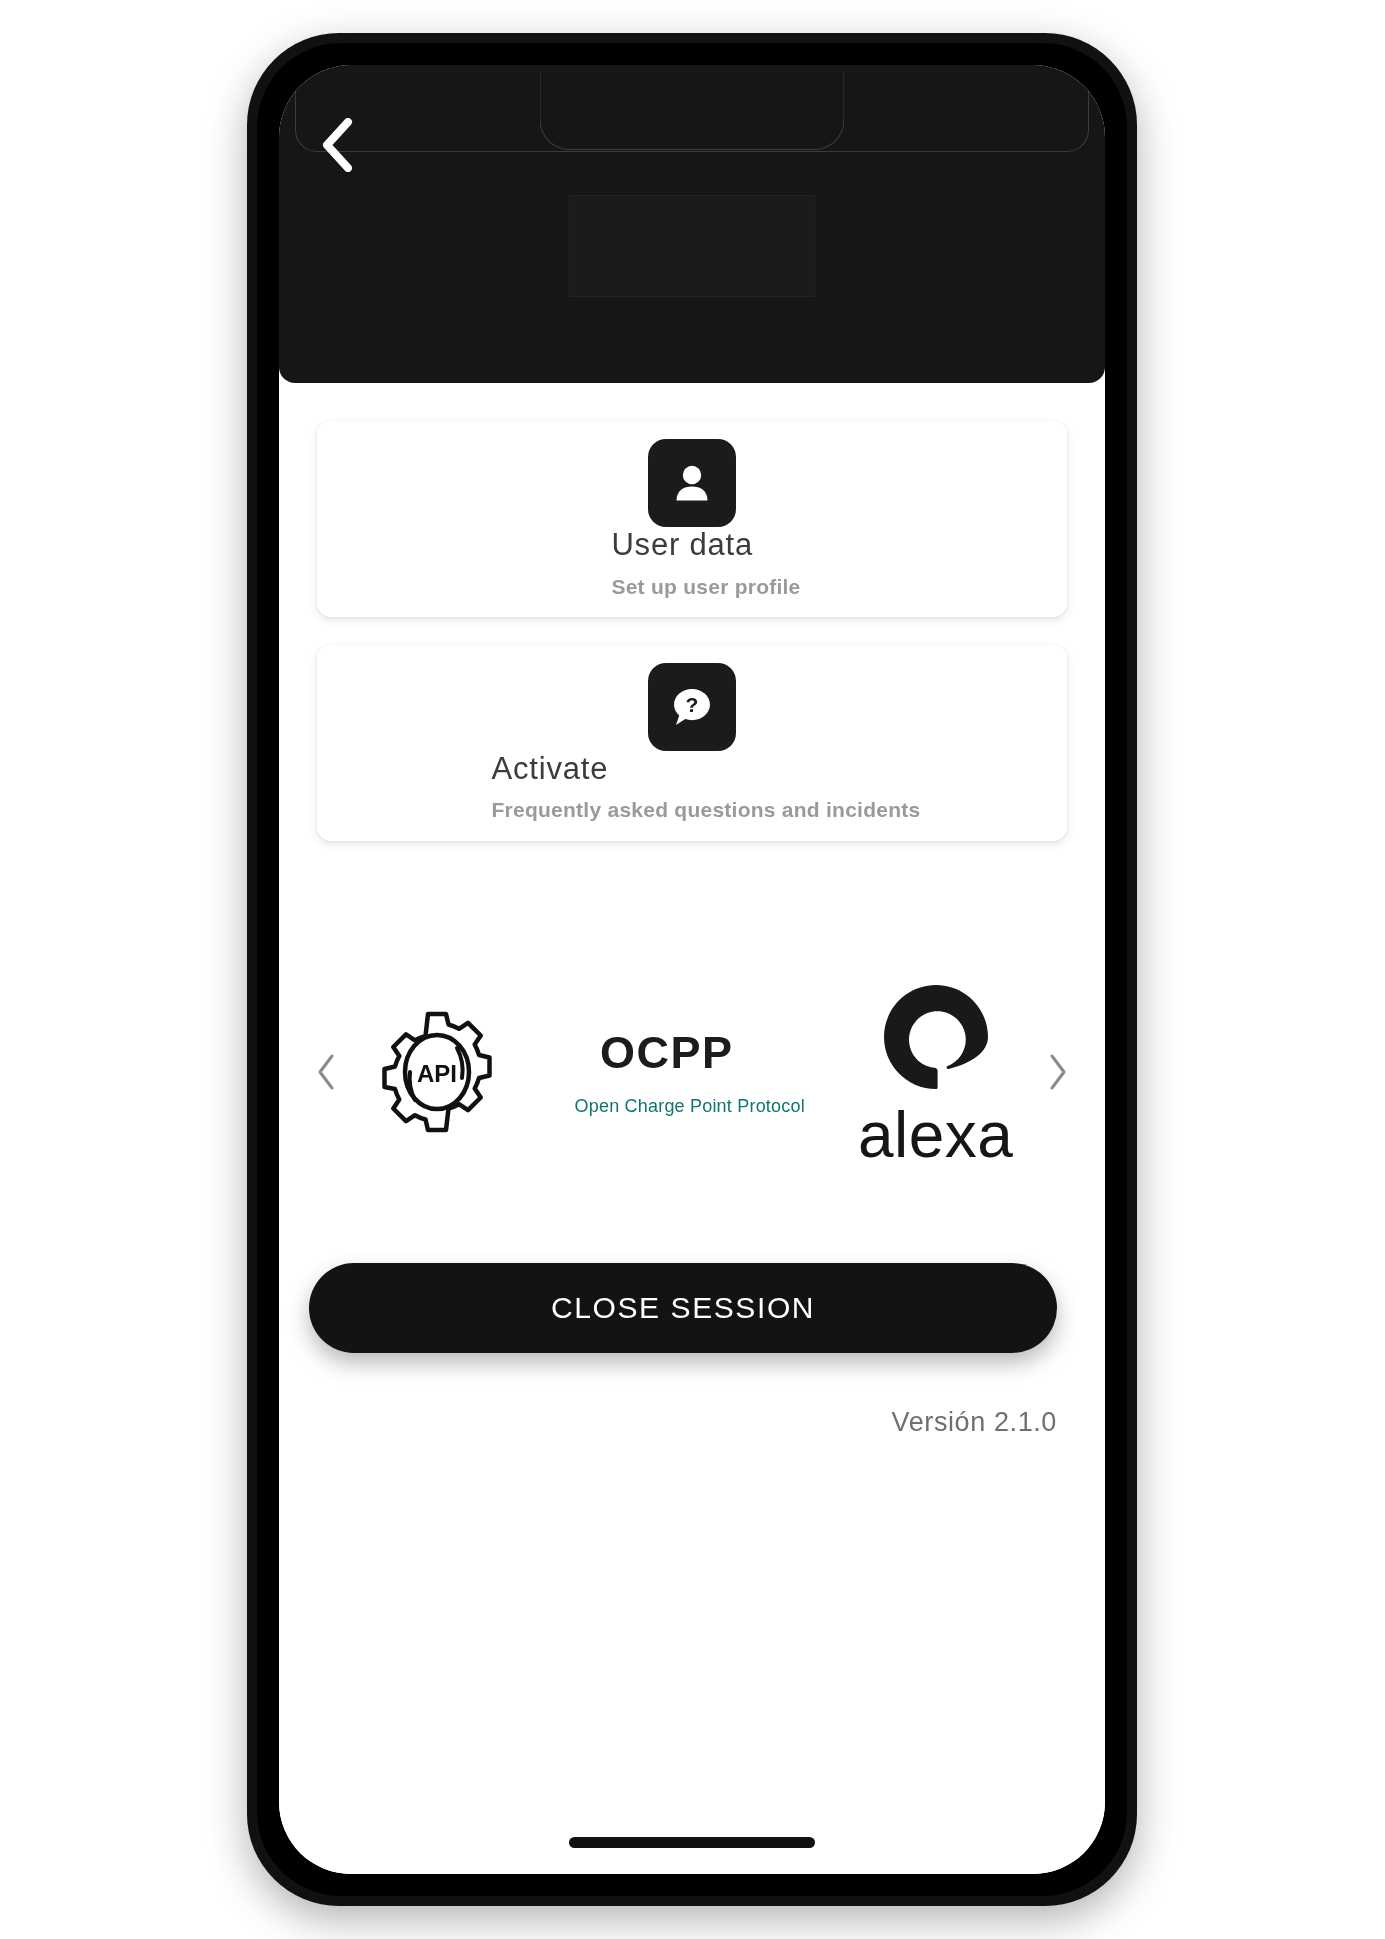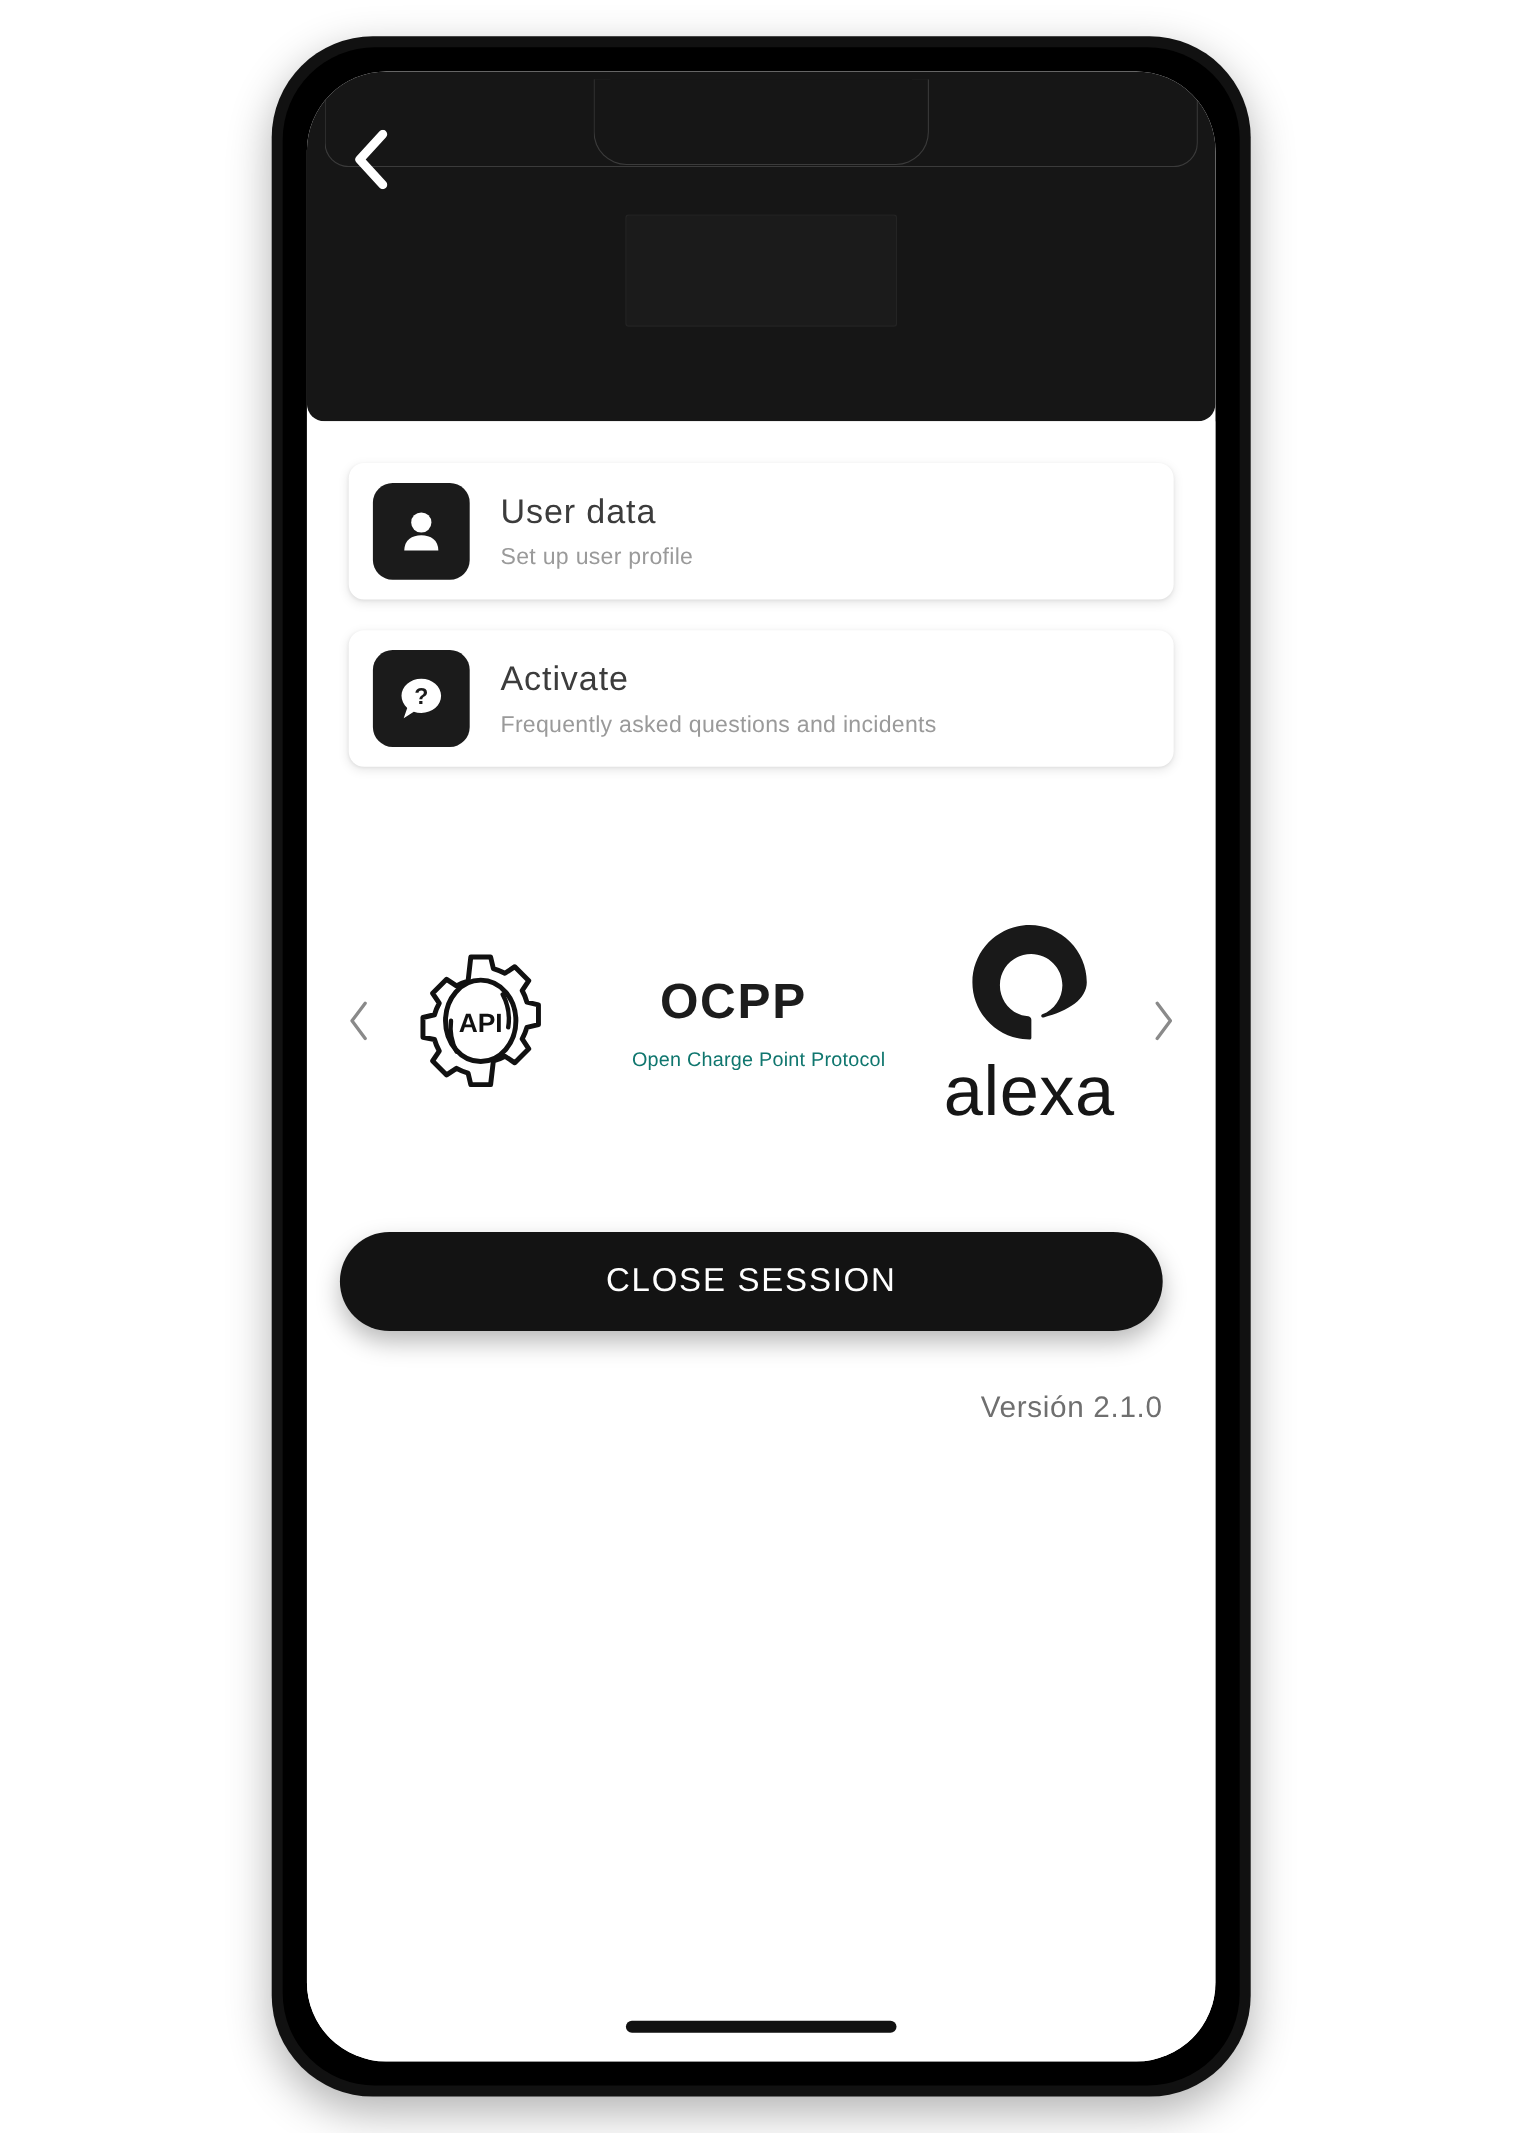--- a/index.html
+++ b/index.html
@@ -126,20 +126,21 @@
 
   .menu-card {
     display: flex;
     align-items: center;
     background: #ffffff;
     border-radius: 14px;
     padding: 18px 22px;
     margin-bottom: 28px;
     box-shadow: 0 3px 10px rgba(0,0,0,0.10), 0 1px 3px rgba(0,0,0,0.06);
     cursor: pointer;
+    flex-direction: column;
   }
 
   .icon-tile {
     width: 88px;
     height: 88px;
     min-width: 88px;
     border-radius: 18px;
     background: #1b1b1b;
     display: flex;
     align-items: center;
@@ -156,21 +157,21 @@
   .card-title {
     font-size: 31px;
     color: #3c3c3c;
     font-weight: 400;
     letter-spacing: 0.8px;
     line-height: 1.15;
   }
   .card-sub {
     font-size: 21px;
     color: #9a9a9a;
-    font-weight: 400;
+    font-weight: 700;
     margin-top: 12px;
     letter-spacing: 0.25px;
     line-height: 1.15;
   }
 
   
   .carousel {
     display: flex;
     align-items: center;
     justify-content: space-between;

